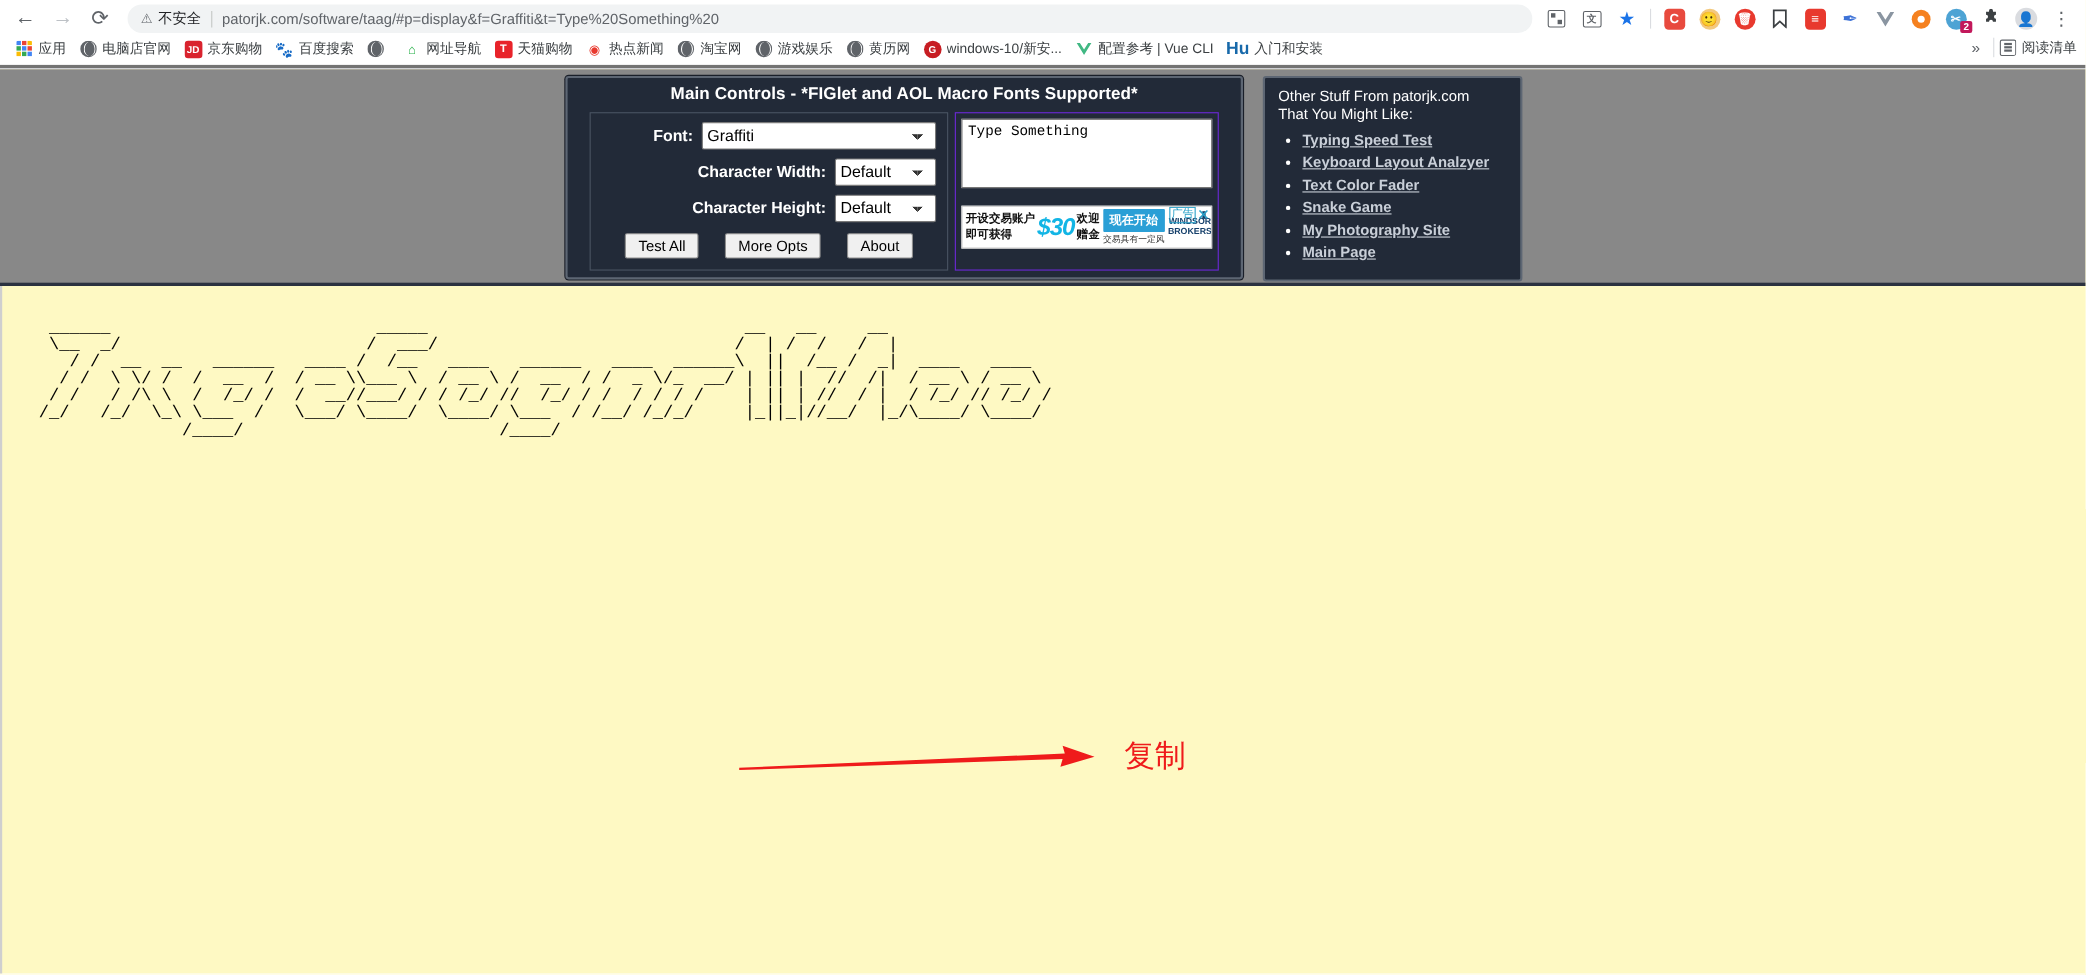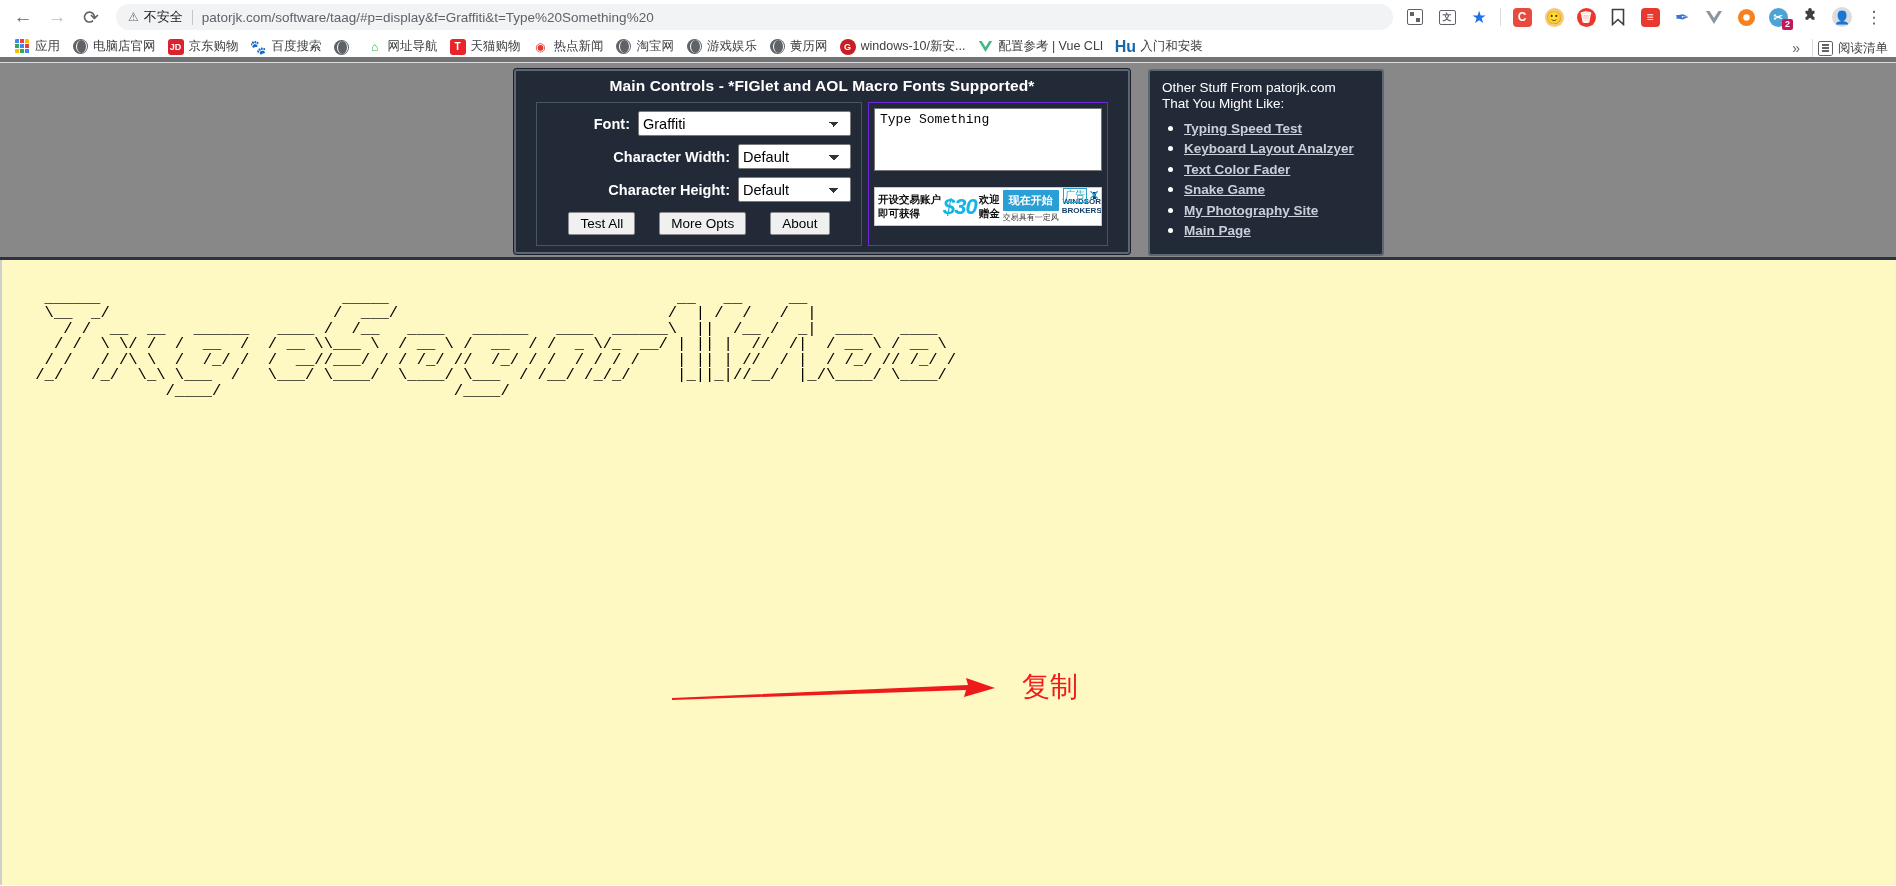--- a/index.html
+++ b/index.html
@@ -114,26 +114,26 @@
     width: 20px; height: 20px; border-radius: 50%;
     background: #dadce0; display:flex; align-items:center; justify-content:center;
     color:#5f6368; font-size:13px;
   }
   .ic-dots { color: #5f6368; font-size: 17px; letter-spacing: 0; }
 
   
   #bookmarks-bar {
     height: 28px;
     display: flex;
-    align-items: flex-end;
+    align-items: flex-start;
     padding: 0 8px;
     background: #fff;
     font-size: 12.5px;
     color: #3c4043;
-    border-bottom: 5px solid #737373;
+    border-bottom: 3px solid #737373;
     white-space: nowrap;
     overflow: hidden;
   }
   .bm {
     display: flex; align-items: center;
     padding: 2px 6px;
     border-radius: 4px;
     flex: 0 0 auto;
     max-width: 190px;
   }
@@ -251,21 +251,21 @@
       linear-gradient(45deg, transparent 50%, #333 50%),
       linear-gradient(135deg, #333 50%, transparent 50%);
     background-position:
       calc(100% - 16px) calc(50% + 1px),
       calc(100% - 11px) calc(50% + 1px);
     background-size: 5px 5px, 5px 5px;
     background-repeat: no-repeat;
     padding-right: 30px;
   }
   #font-select { width: 213px; }
-  #cw-select, #ch-select { width: 113px; }
+  #cw-select, #ch-select { width: 92px; }
   #mc-buttons {
     display: flex;
     justify-content: center;
     gap: 24px;
     margin-top: 10px;
   }
   .mc-btn {
     font-family: "Liberation Sans", sans-serif;
     font-size: 13.5px;
     background: #f0f0f0;

